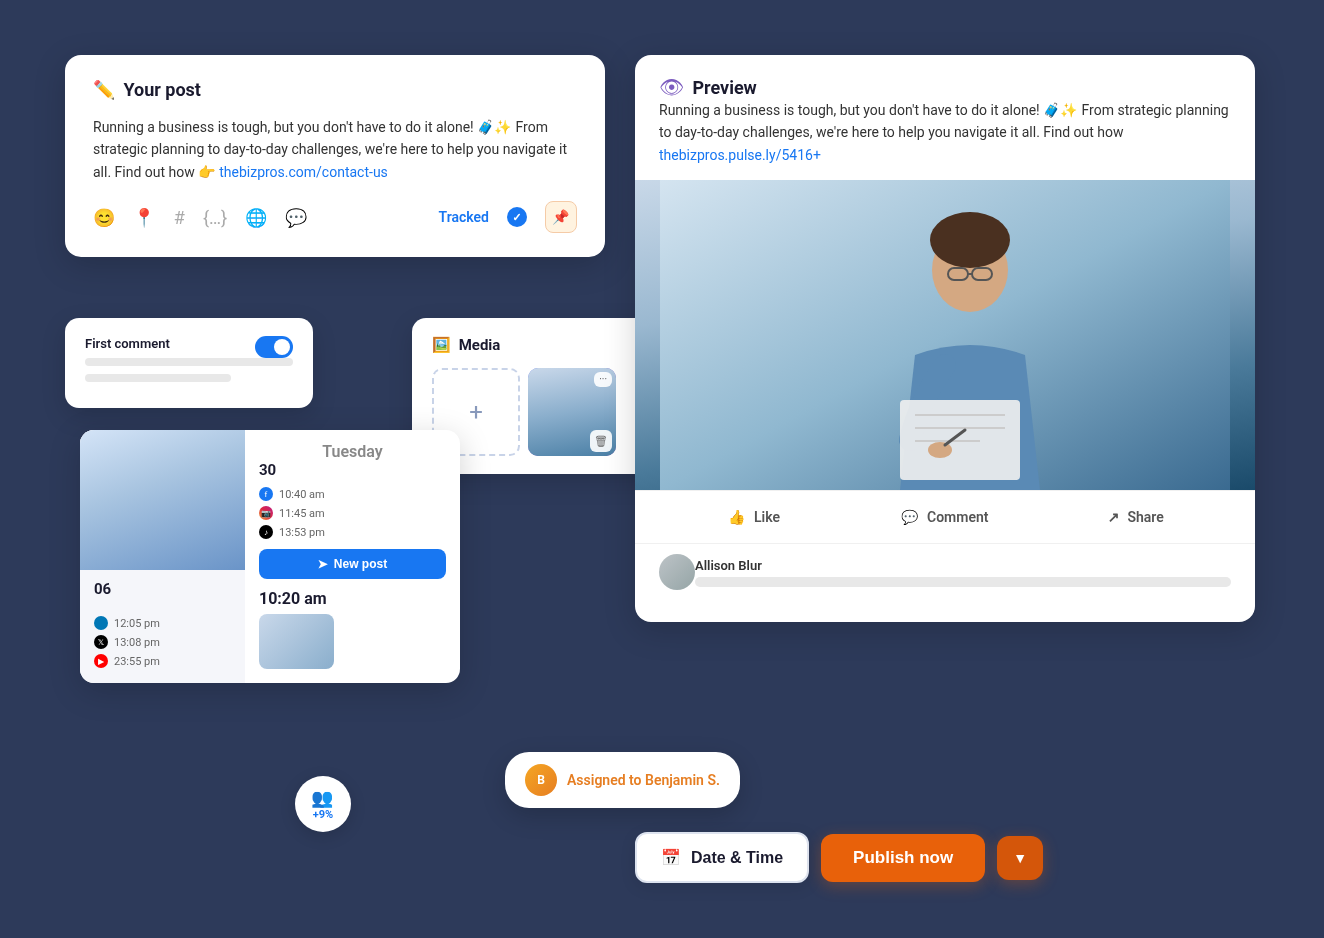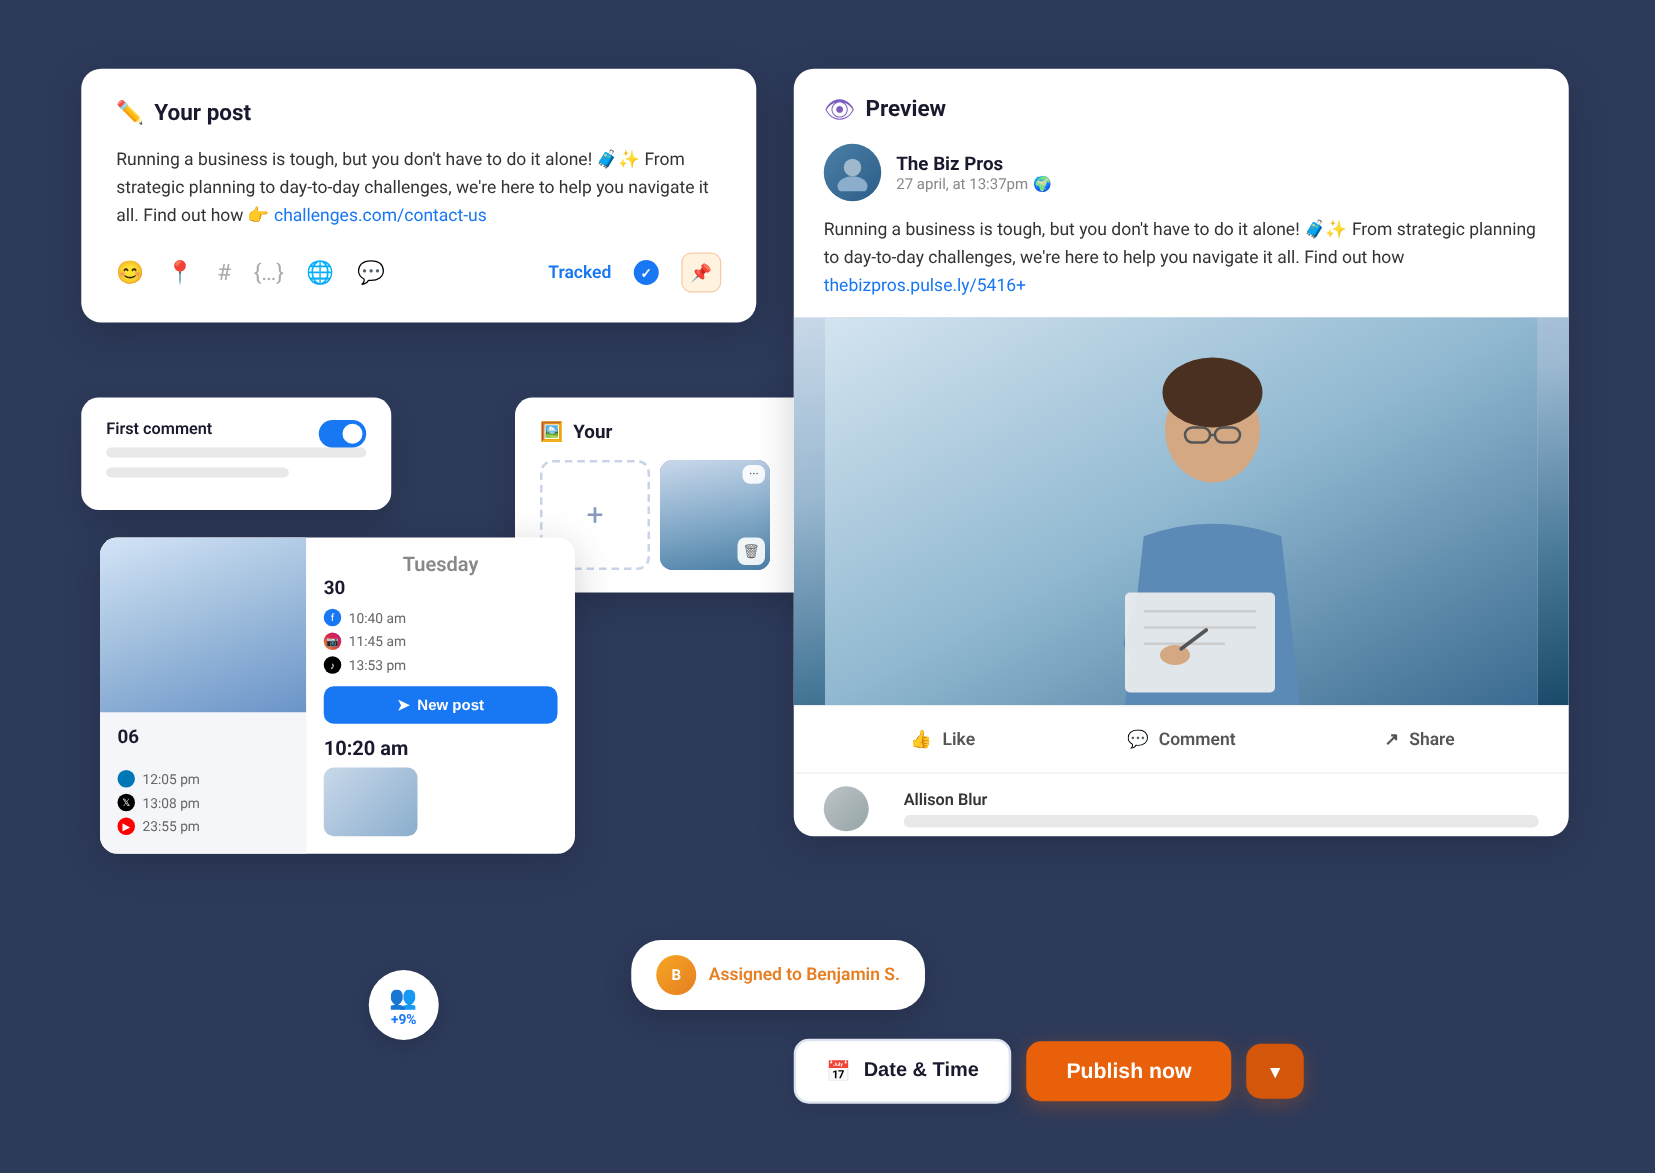--- a/index.html
+++ b/index.html
@@ -473,22 +473,22 @@
       gap: 8px;
       font-size: 14px;
       font-weight: 600;
       color: #555;
       cursor: pointer;
       padding: 6px 0;
     }
     .fb-comment-section {
       display: flex;
       align-items: center;
-      gap: 28px;
-      padding: 10px 24px 4px;
+      gap: 0;
+      padding: 10px 24px 32px;
       border-top: 1px solid #f0f0f0;
     }
     .comment-avatar {
       width: 36px;
       height: 36px;
       border-radius: 50%;
       background: linear-gradient(135deg, #bdc3c7, #95a5a6);
       flex-shrink: 0;
     }
     .comment-input-fake {
@@ -546,21 +546,21 @@
 </head>
 <body>
 
 <div class="your-post-card">
   <div class="card-title">
     <span>✏️</span>
     <span>Your post</span>
   </div>
   <div class="post-text">
     <span>Running a business is tough, but you don't have to do it alone! 🧳✨ From strategic planning to day-to-day challenges, we're here to help you navigate it all. Find out how 👉</span>
-    <a href="#">challenges.com/contact-us</a>
+    <a href="#">thebizpros.com/contact-us</a>
   </div>
   <div class="post-toolbar">
     <span class="toolbar-icon">😊</span>
     <span class="toolbar-icon">📍</span>
     <span class="toolbar-icon">#</span>
     <span class="toolbar-icon">{…}</span>
     <span class="toolbar-icon">🌐</span>
     <span class="toolbar-icon">💬</span>
     <div class="tracked-badge">
       <span>Tracked</span>
@@ -577,21 +577,21 @@
   </div>
   <div class="placeholder-lines">
     <div class="line"></div>
     <div class="line"></div>
   </div>
 </div>
 
 <div class="media-card">
   <div class="media-title">
     <span>🖼️</span>
-    <span>Your</span>
+    <span>Media</span>
   </div>
   <div class="media-grid">
     <div class="media-add">+</div>
     <div class="media-thumb">
       <div class="media-person"></div>
       <div class="media-thumb-options">···</div>
       <div class="media-thumb-delete">🗑</div>
     </div>
   </div>
 </div>
@@ -651,35 +651,20 @@
 <div class="assigned-toast">
   <div class="toast-avatar">B</div>
   <span>Assigned to Benjamin S.</span>
 </div>
 
 <div class="preview-card">
   <div class="preview-header">
     <span class="preview-eye">👁</span>
     <span class="preview-title">Preview</span>
   </div>
-  <div class="fb-post-header">
-    <div class="fb-avatar">
-      <svg width="30" height="30" viewBox="0 0 30 30" fill="none">
-        <circle cx="15" cy="11" r="7" fill="#a0b8cc"></circle>
-        <ellipse cx="15" cy="26" rx="12" ry="8" fill="#8aaecc"></ellipse>
-      </svg>
-    </div>
-    <div>
-      <div class="fb-name">The Biz Pros</div>
-      <div class="fb-meta">
-        <span>27 april, at 13:37pm</span>
-        <span>🌍</span>
-      </div>
-    </div>
-  </div>
   <div class="fb-post-text">
     <span>Running a business is tough, but you don't have to do it alone! 🧳✨ From strategic planning to day-to-day challenges, we're here to help you navigate it all. Find out how</span>
     <a href="#">thebizpros.pulse.ly/5416+</a>
   </div>
   <div class="fb-image">
     <div class="fb-person">
       
       <svg width="100%" height="100%" viewBox="0 0 570 310" xmlns="http://www.w3.org/2000/svg">
         <rect width="570" height="310" fill="#b8cce0"></rect>
         <rect x="0" y="0" width="570" height="310" fill="url(#bg-grad)"></rect>

